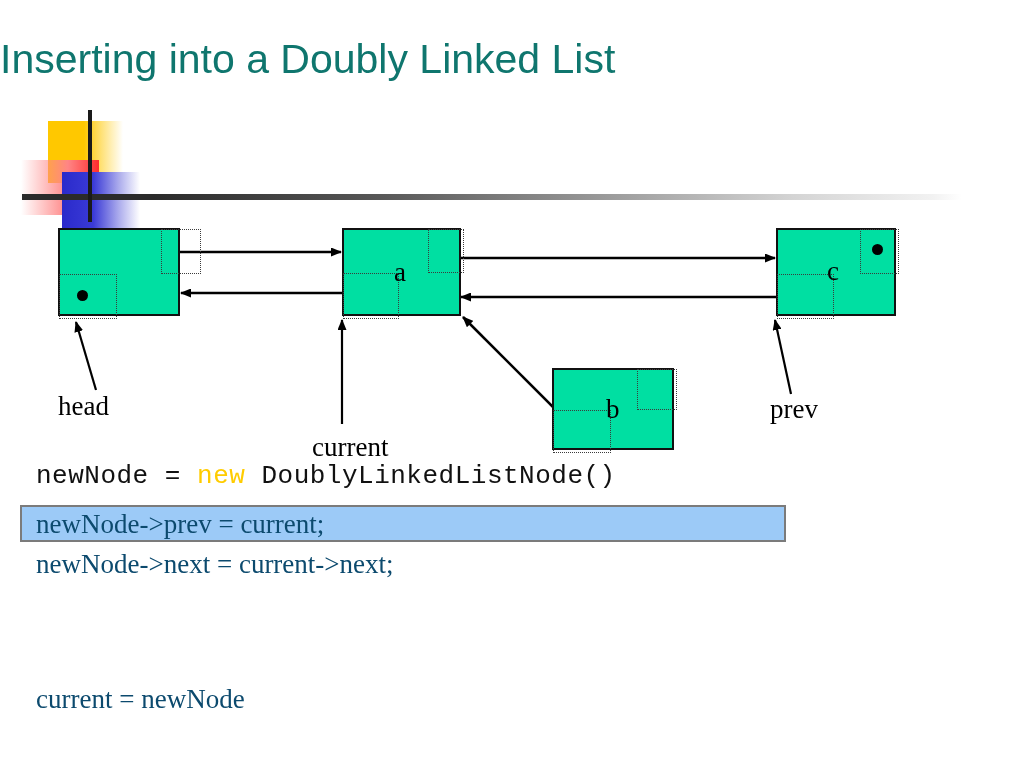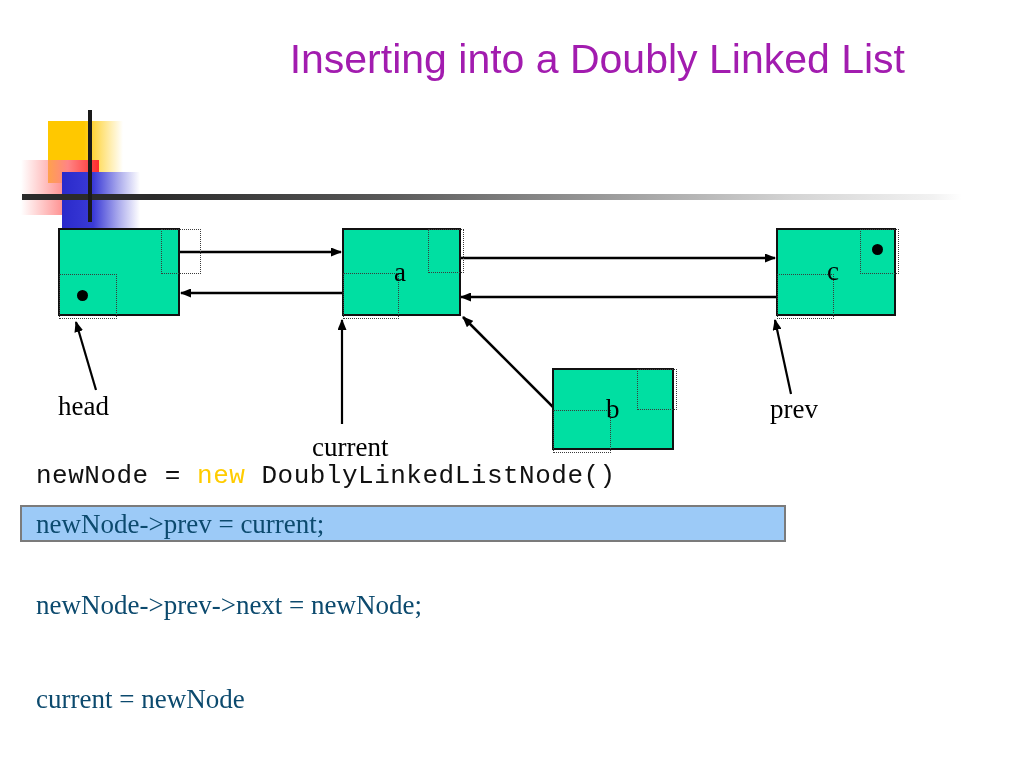--- a/index.html
+++ b/index.html
@@ -14,25 +14,25 @@
     overflow: hidden;
     font-family: "Liberation Serif", serif;
   }
 
   
   #slide-title {
     position: absolute;
     left: 0;
     top: 36px;
     width: 905px;
-    text-align: right;
+    text-align: left;
     font-family: "Liberation Sans", sans-serif;
     font-size: 41px;
     font-weight: normal;
-    color: #a21caf;
+    color: #0f766e;
     letter-spacing: 0px;
     white-space: nowrap;
   }
 
   
   #deco { position: absolute; left: 0; top: 0; width: 1024px; height: 240px; }
 
   .deco-yellow {
     position: absolute;
     left: 48px; top: 121px; width: 75px; height: 62px;
@@ -201,15 +201,15 @@
   <span class="ptr-label" style="left:770px; top:394px;">prev</span>
 </div>
 
 <div id="code-block">
 
   <div class="code-mono"><span>newNode = </span><span class="kw">new</span><span> DoublyLinkedListNode()</span></div>
 
   <div class="highlight-box"></div>
   <div class="code-line" style="top:509px;">newNode-&gt;prev = current;</div>
 
-  <div class="code-line" style="top:590px;">newNode-&gt;prev-&gt;next = newNode;</div>
+  <div class="code-line" style="top:549px;">newNode-&gt;next = current-&gt;next;</div>
   <div class="code-line" style="top:684px;text-align:right;">current = newNode</div>
 </div>
 
 </body></html>

